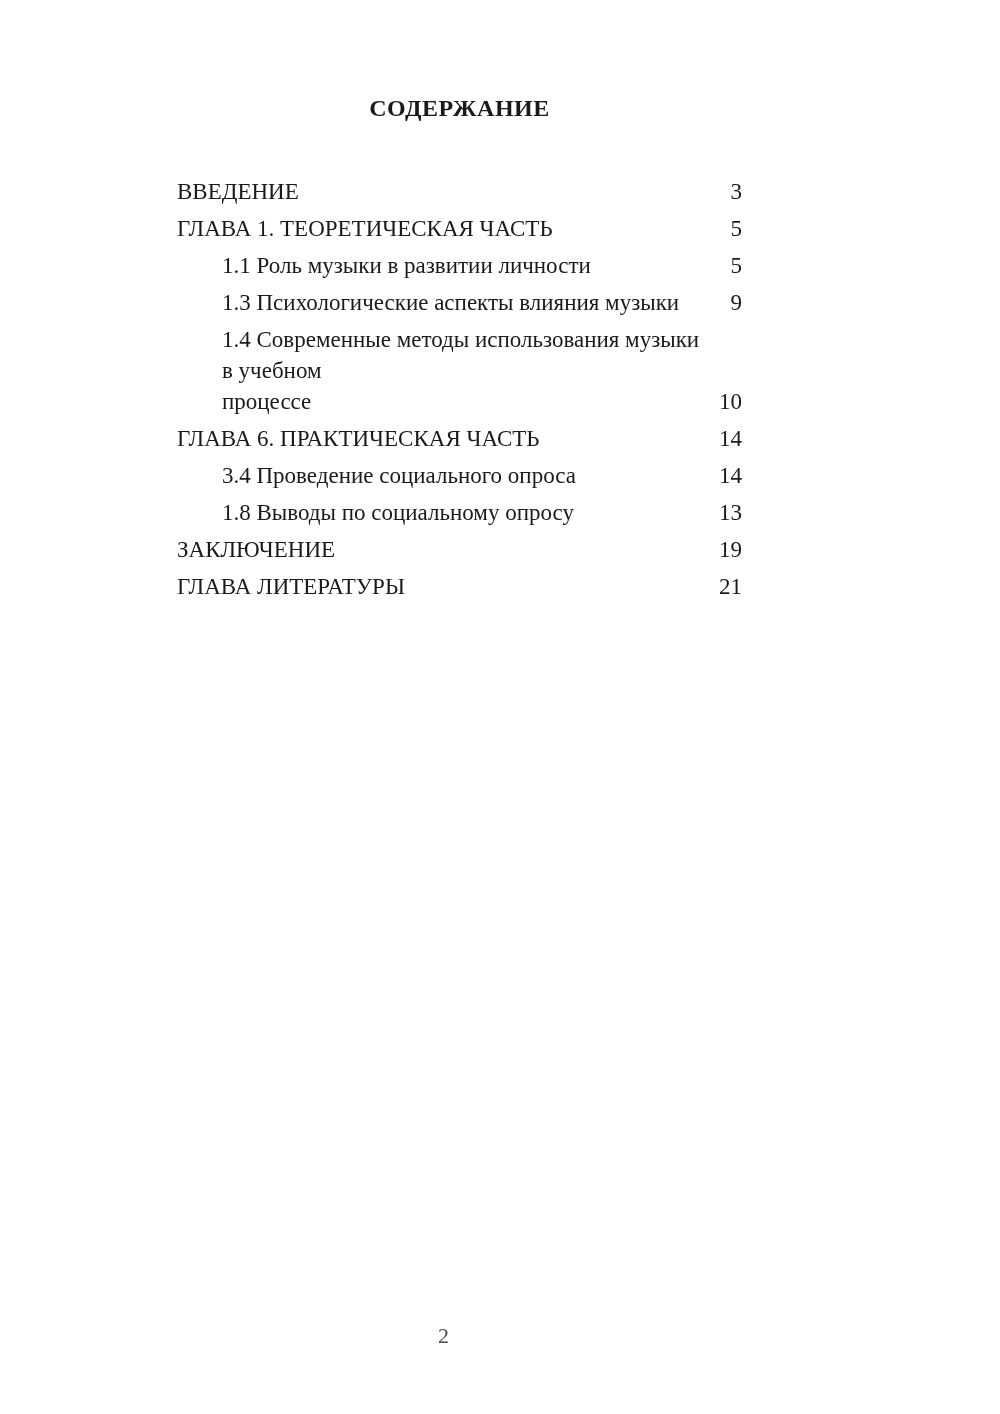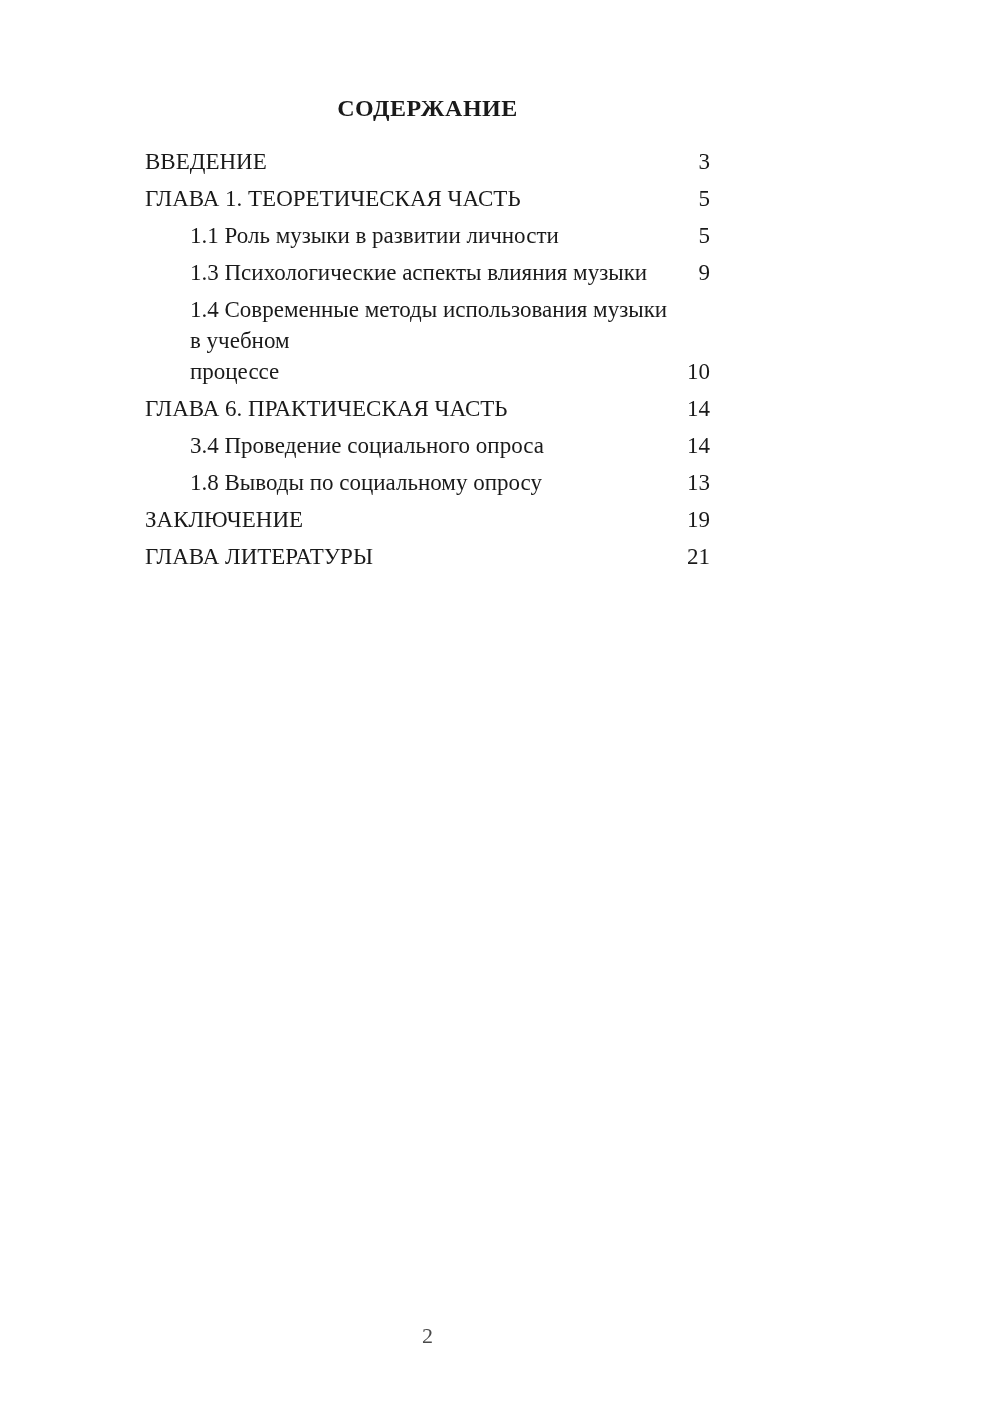--- a/index.html
+++ b/index.html
@@ -8,35 +8,36 @@
     background: #ffffff;
   }
   .page {
     position: relative;
     width: 792px;
     height: 1414px;
     background: #ffffff;
     font-family: "Liberation Serif", "DejaVu Serif", serif;
     color: #1a1a1a;
     overflow: hidden;
+    padding-left: 32px;
   }
   .content {
     margin-left: 145px;
     margin-right: 82px; 
   }
   .doc-title {
     margin: 93px 0 0 0;
     text-align: center;
     font-size: 24px;
     font-weight: bold;
     letter-spacing: 0.5px;
     line-height: 30px;
   }
   .toc {
-    margin-top: 23px;
+    margin-top: 53px;
   }
   .toc-row {
     display: flex;
     justify-content: space-between;
     align-items: flex-end;
     font-size: 23px;
     line-height: 31px;
     margin-bottom: 6px;
   }
   .toc-row.sub .toc-label {

